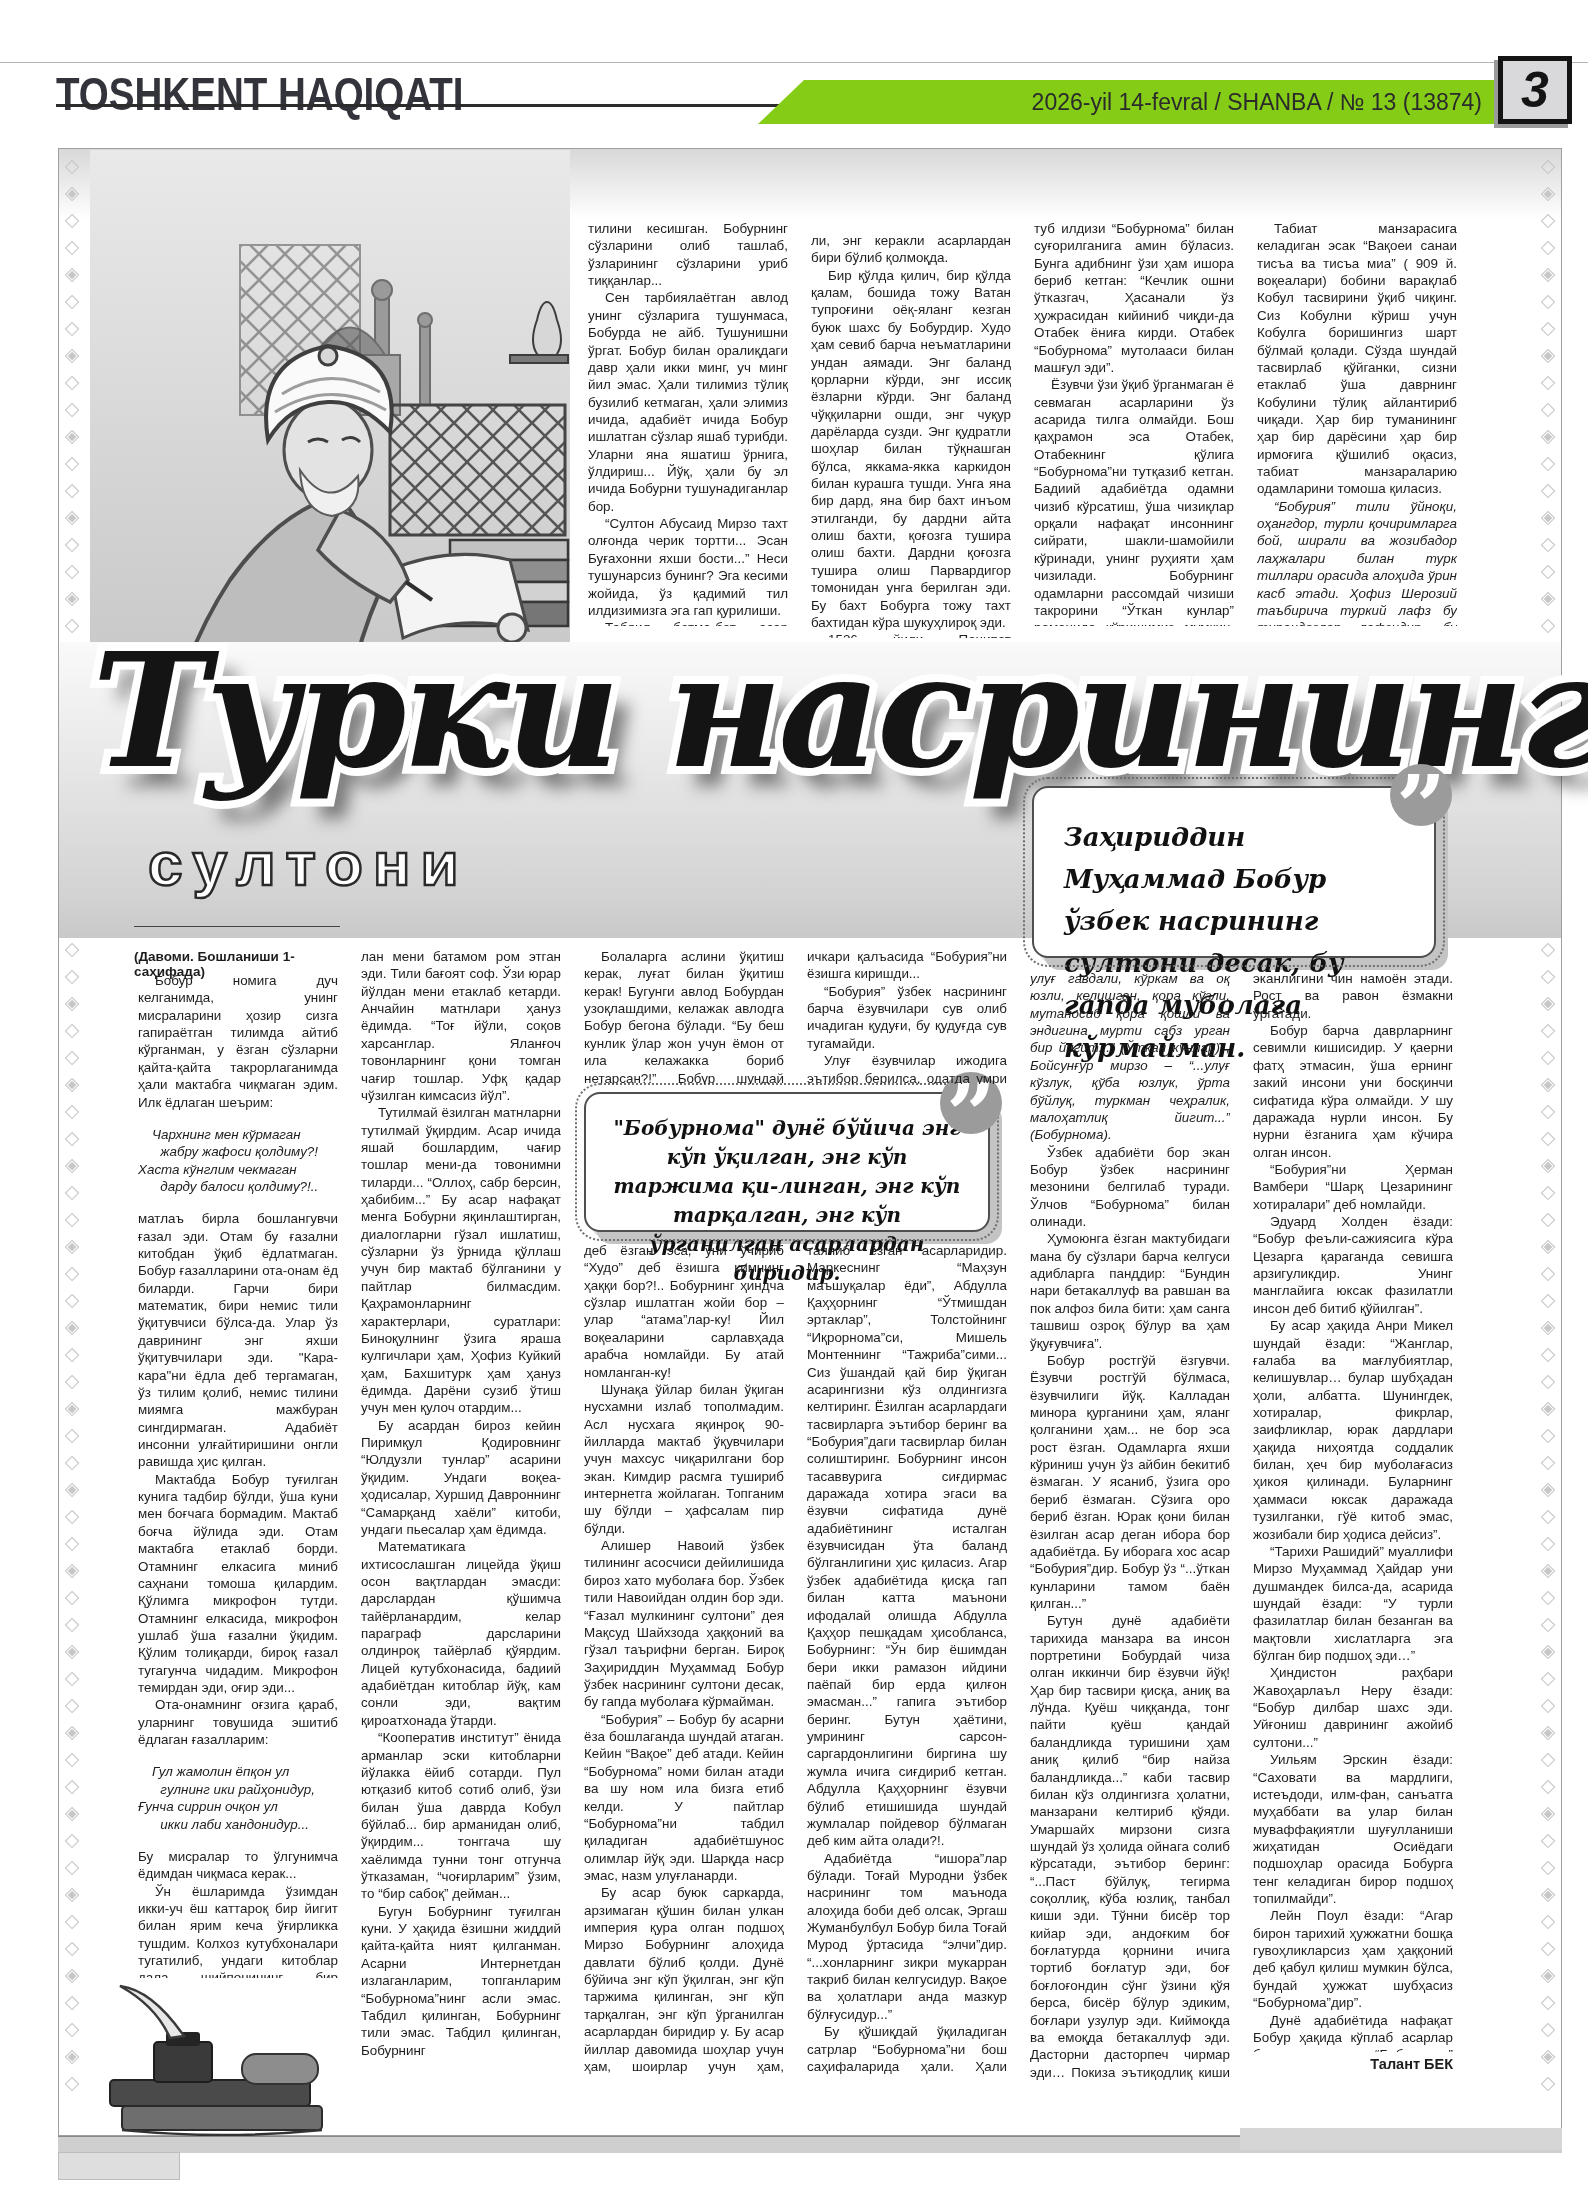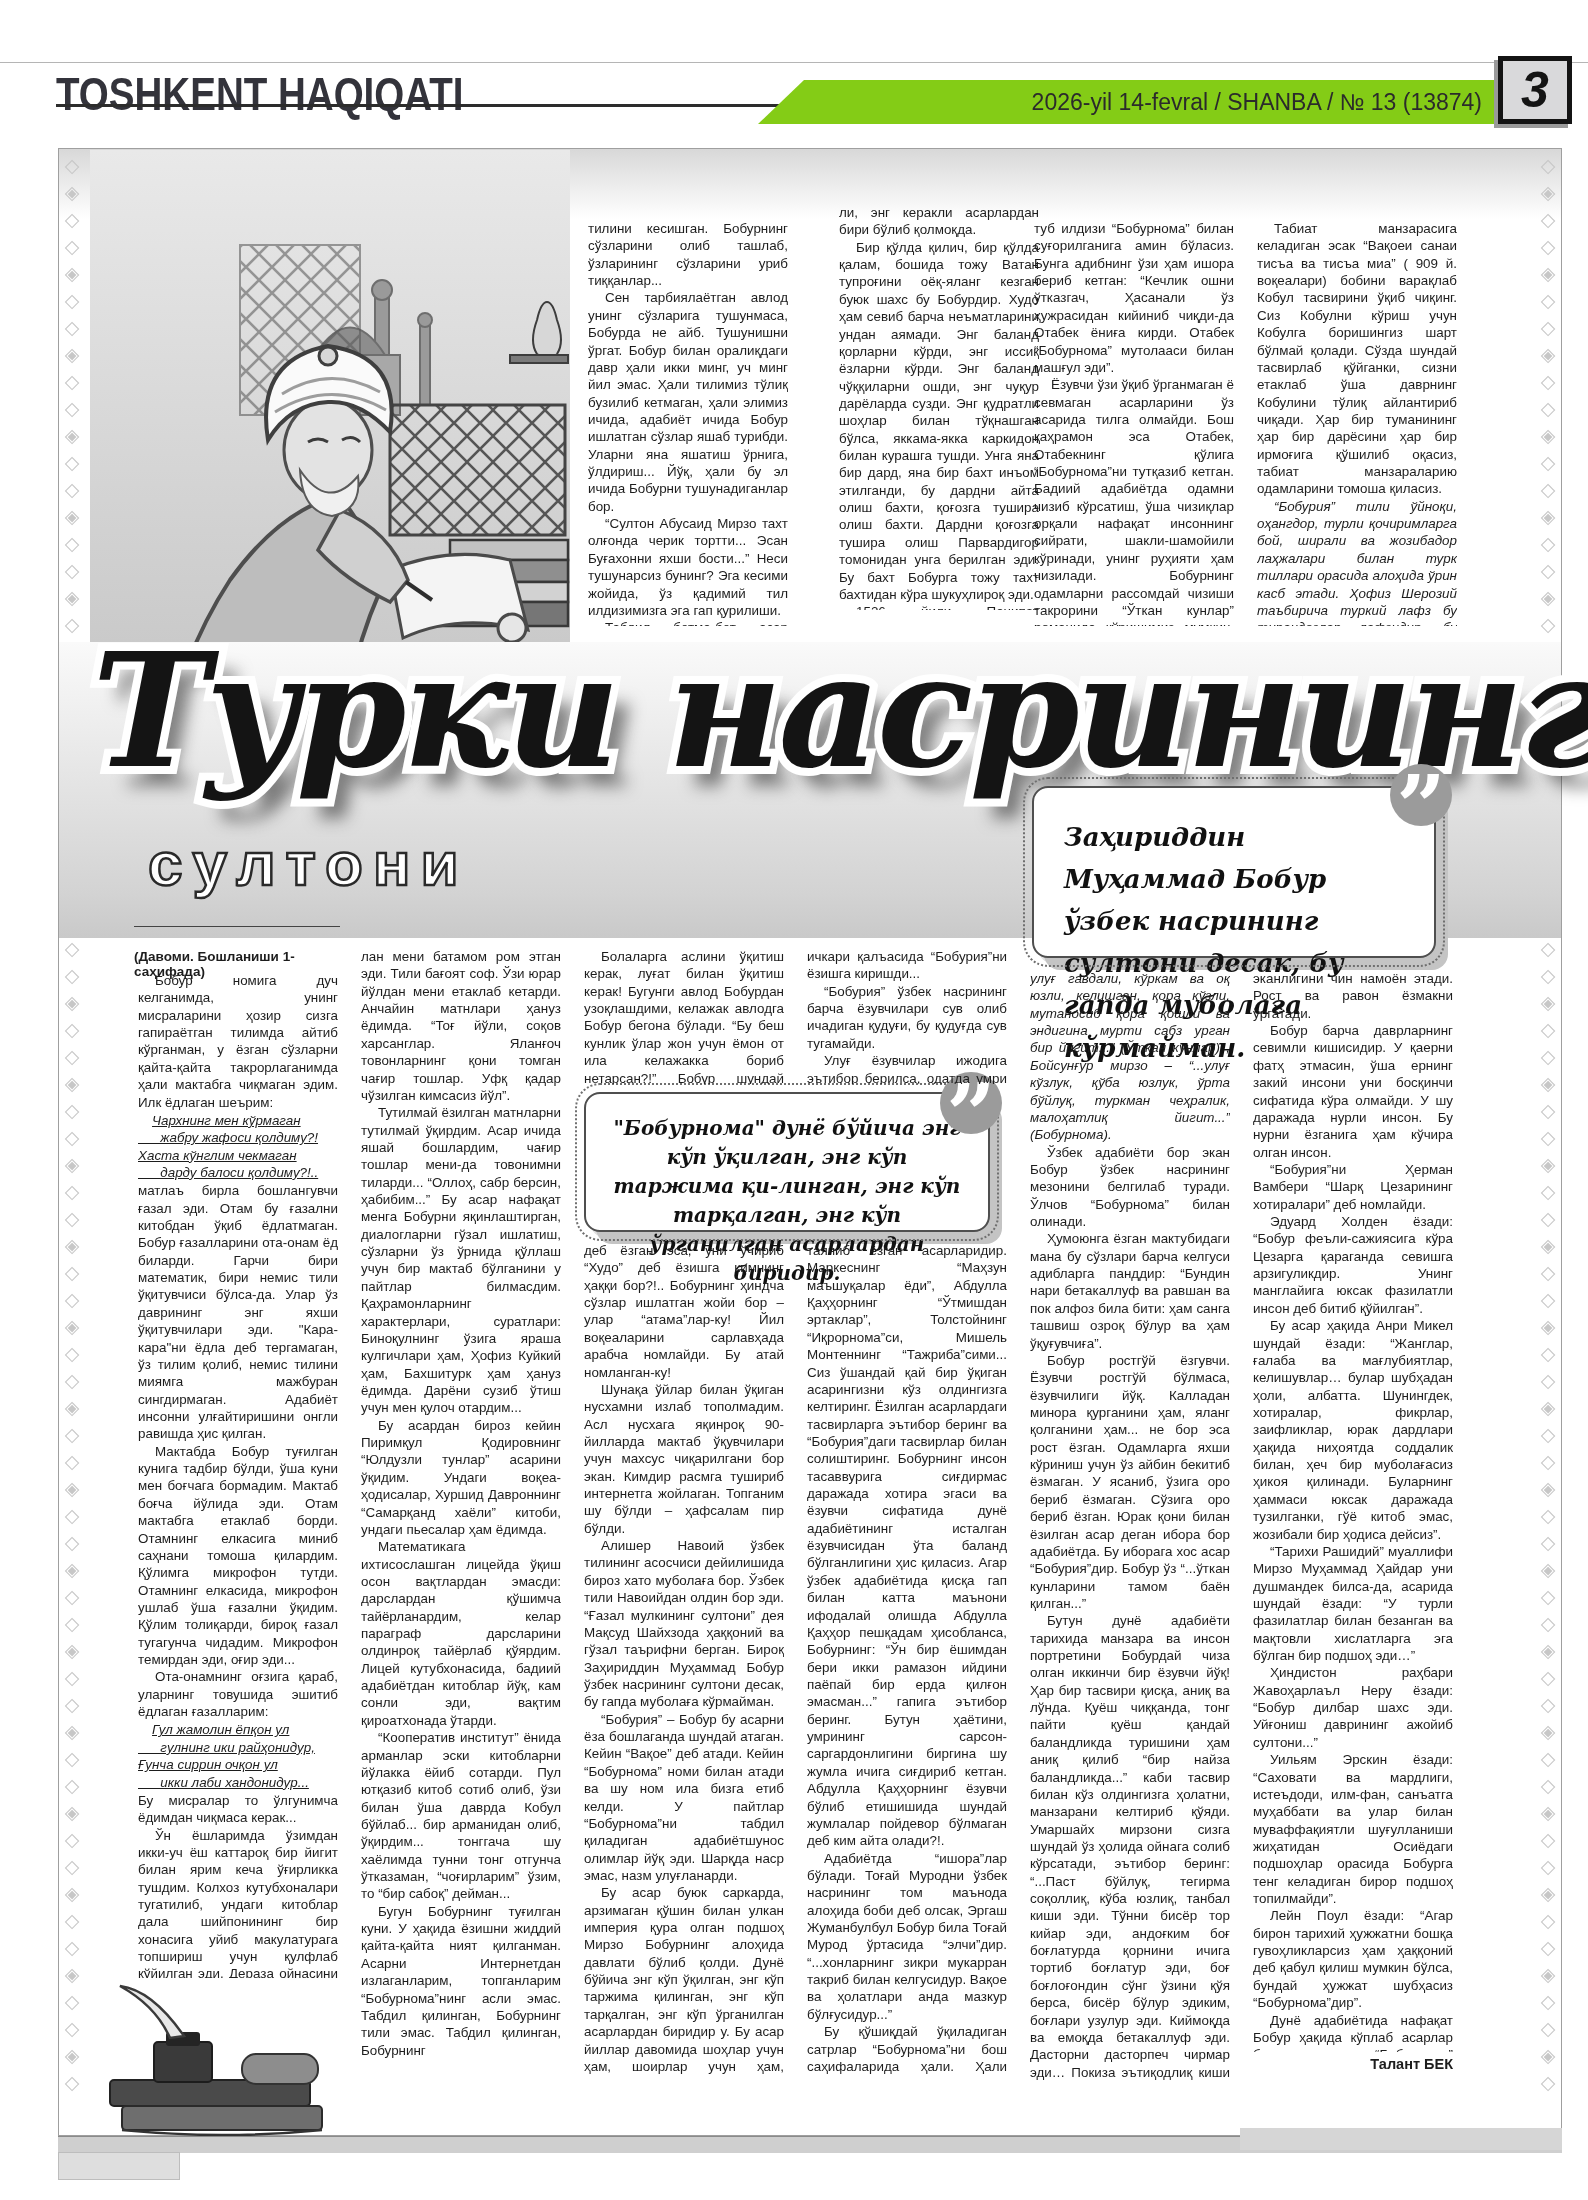--- a/index.html
+++ b/index.html
@@ -57,23 +57,23 @@
   #quote-right .qmark{right:-18px;top:-24px;}
   #quote-middle .qmark{right:-14px;top:-22px;}
   
   #continuation-note{left:134px;top:926px;width:206px;border-top:1px solid #444;
       padding-top:22px;font-size:13.5px;font-weight:bold;text-align:left;}
   
   .col{font-size:13.4px;line-height:1.295;text-align:justify;overflow:hidden;width:200px;}
   .col p{margin:0;text-indent:17px;}
   .col p.noind{text-indent:0;}
   .col p.it{font-style:italic;}
-  .col p.poem{font-style:italic;text-indent:14px;margin:1px 0;text-decoration:underline;}
+  .col p.poem{font-style:italic;text-indent:14px;margin:15px 0;}
   #top-col-1{left:588px;top:220px;height:406px;}
-  #top-col-2{left:811px;top:204px;height:406px;margin-left:28px;}
+  #top-col-2{left:811px;top:232px;height:406px;}
   #top-col-3{left:1034px;top:220px;height:406px;}
   #top-col-4{left:1257px;top:220px;height:406px;}
   #col-1{left:138px;top:972px;height:1006px;}
   #col-2{left:361px;top:948px;height:1128px;}
   #col-3-top{left:584px;top:948px;height:136px;}
   #col-3-bottom{left:584px;top:1242px;height:834px;}
   #col-4-top{left:807px;top:948px;height:136px;}
   #col-4-bottom{left:807px;top:1242px;height:834px;}
   #col-5{left:1030px;top:970px;height:1112px;}
   #col-6{left:1253px;top:970px;height:1082px;}

